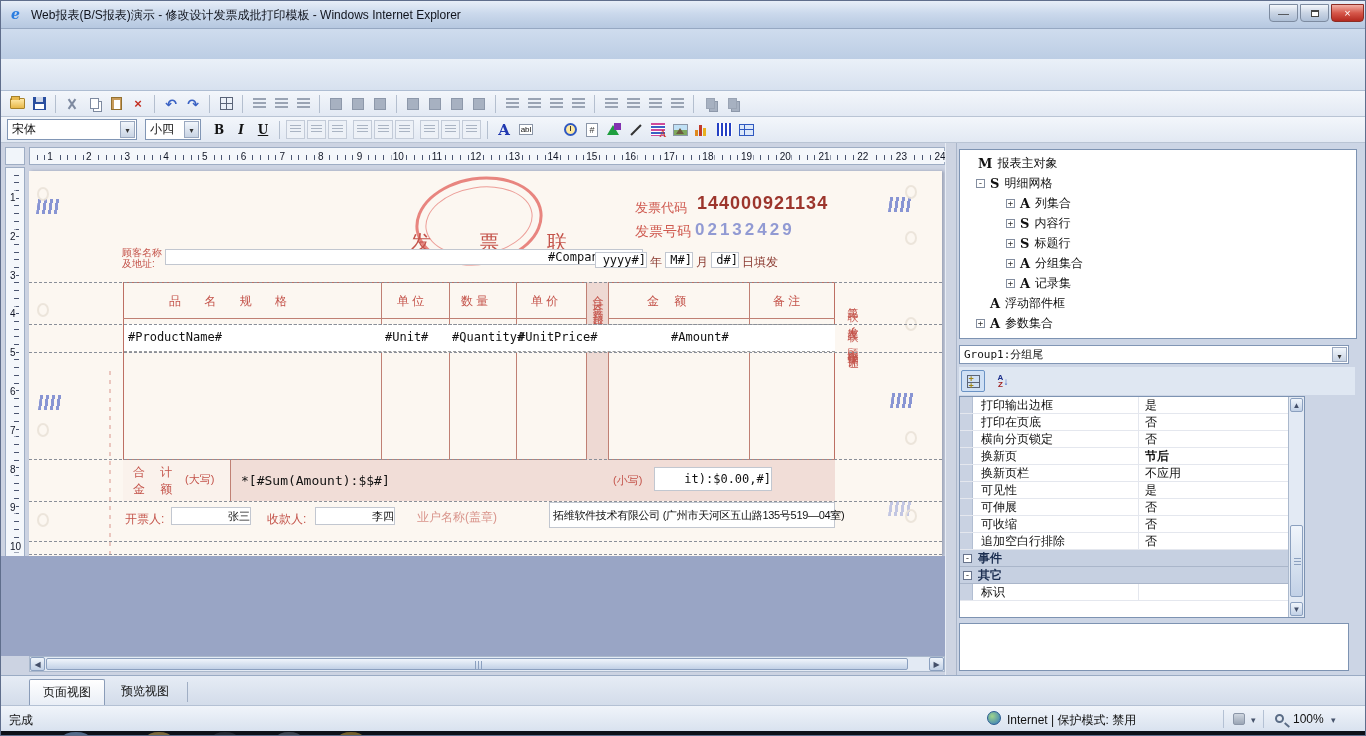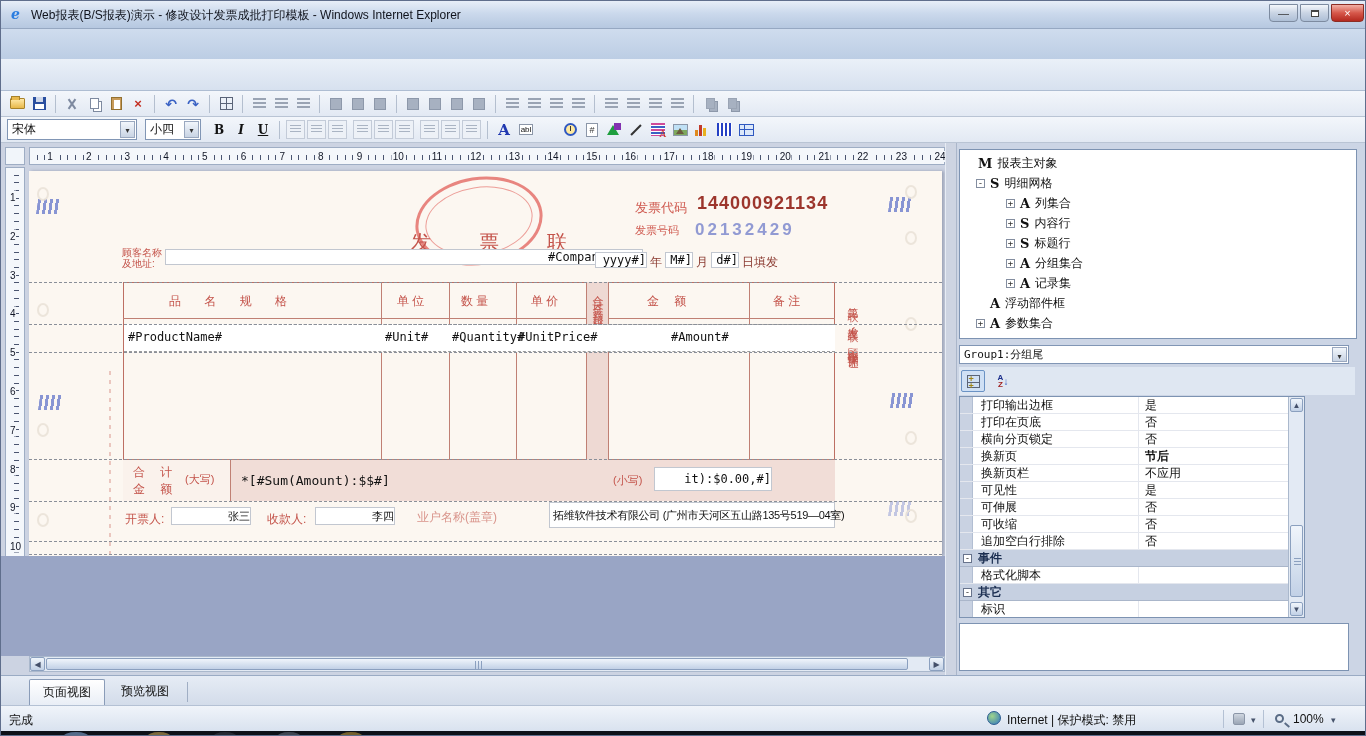--- a/index.html
+++ b/index.html
@@ -442,21 +442,21 @@
       <div class="abs hole" style="left:876px;top:14px;"></div>
       <div class="abs hole" style="left:876px;top:60px;"></div>
       <div class="abs hole" style="left:876px;top:146px;"></div>
       <div class="abs hole" style="left:876px;top:260px;"></div>
       <div class="abs hole" style="left:876px;top:338px;"></div>
 
       <div class="abs stamp"></div>
       <div class="abs red" style="left:382px;top:58px;font-size:20px;letter-spacing:48px;font-family:'DejaVu Serif',serif;">发票联</div>
       <span class="abs" style="left:606px;top:28px;color:#cf5a50;font-size:13px;">发票代码</span>
       <span class="abs" style="left:668px;top:22px;color:#9c352c;font-weight:bold;font-size:18px;letter-spacing:1px;">144000921134</span>
-      <span class="abs" style="left:606px;top:52px;color:#cf5a50;font-size:11px;">发票号码</span>
+      <span class="abs" style="left:606px;top:52px;color:#cf5a50;font-size:14px;">发票号码</span>
       <span class="abs" style="left:666px;top:49px;color:#7f8ace;font-weight:bold;font-size:17px;letter-spacing:3px;opacity:.85;">02132429</span>
 
       <div class="abs red" style="left:93px;top:76px;font-size:10px;line-height:11px;">
         <div>顾客名称</div>
           <div>及地址:</div>
       </div>
       <div class="abs cellbox" style="left:136px;top:78px;width:478px;height:16px;"><span class="ph" style="padding-left:3px;">#CompanyName#</span></div>
 
       <div class="abs cellbox" style="left:566px;top:81px;width:52px;height:16px;"><span class="ph">yyyy#]</span></div>
       <span class="abs" style="left:621px;top:83px;color:#8a3a30;">年</span>
@@ -644,25 +644,20 @@
           <span class="pval">否</span>
         </div>
       <div class="prow">
           <span class="pgut"></span>
           <span class="pname">追加空白行排除</span>
           <span class="pval">否</span>
         </div>
       <div class="prow cat">
           <span class="minusbox">-</span>
           <span class="catname">事件</span>
-        </div>
-      <div class="prow">
-          <span class="pgut"></span>
-          <span class="pname">格式化脚本</span>
-          <span class="pval"></span>
         </div>
       <div class="prow cat">
           <span class="minusbox">-</span>
           <span class="catname">其它</span>
         </div>
       <div class="prow">
           <span class="pgut"></span>
           <span class="pname">标识</span>
           <span class="pval"></span>
         </div>

